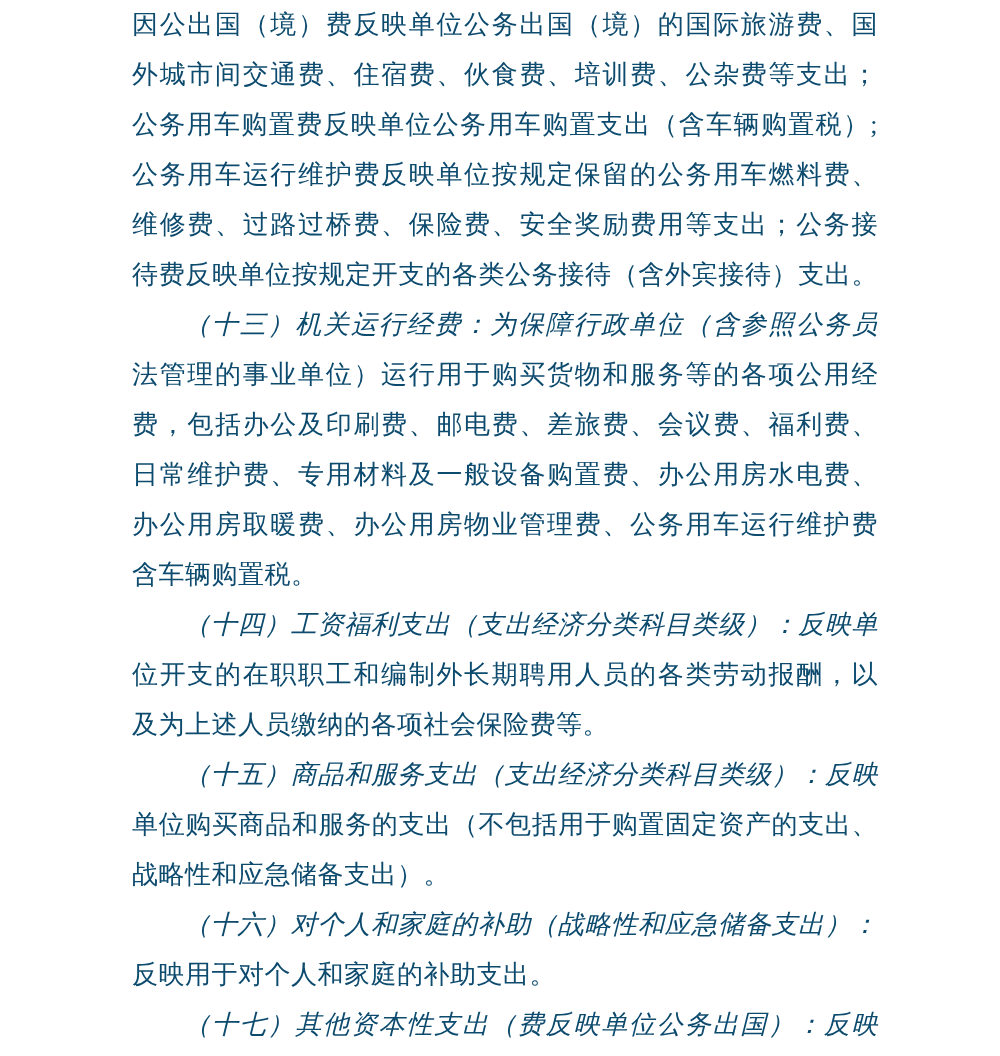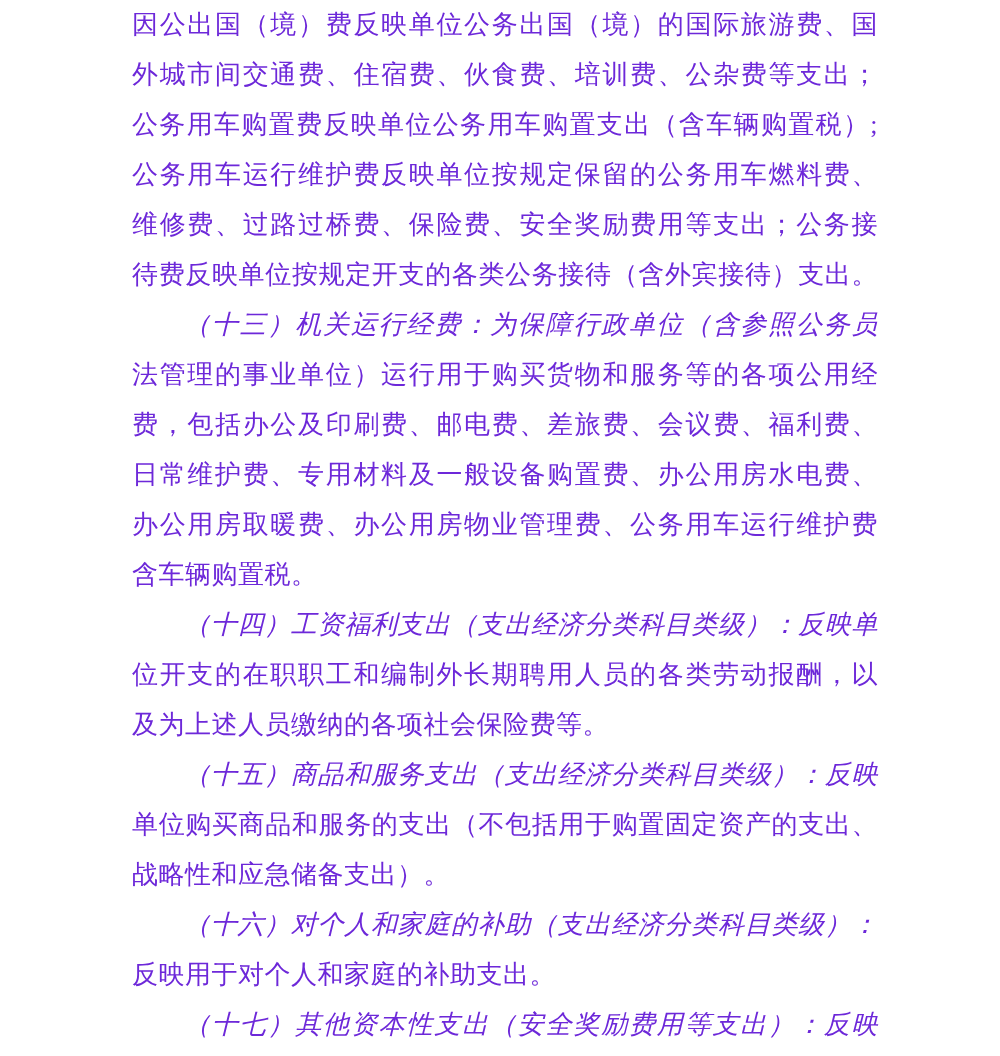--- a/index.html
+++ b/index.html
@@ -18,21 +18,21 @@
   .content {
     position: absolute;
     left: 132px;
     top: 0;
     width: 746px;
   }
   .line {
     height: 50px;
     line-height: 50px;
     font-size: 26px;
-    color: #6d28d9;
+    color: #0c4a6e;
     letter-spacing: 0.5px;
     white-space: normal;
     overflow: visible;
   }
   .line.justify {
     text-align: justify;
     text-align-last: justify;
   }
   .line.plain {
     text-align: left;
@@ -59,17 +59,17 @@
       <div class="line justify">费，包括办公及印刷费、邮电费、差旅费、会议费、福利费、</div>
       <div class="line justify">日常维护费、专用材料及一般设备购置费、办公用房水电费、</div>
       <div class="line justify">办公用房取暖费、办公用房物业管理费、公务用车运行维护费</div>
       <div class="line plain">含车辆购置税。</div>
       <div class="line justify indent">（十四）工资福利支出（支出经济分类科目类级）：反映单</div>
       <div class="line justify">位开支的在职职工和编制外长期聘用人员的各类劳动报酬，以</div>
       <div class="line plain">及为上述人员缴纳的各项社会保险费等。</div>
       <div class="line justify indent">（十五）商品和服务支出（支出经济分类科目类级）：反映</div>
       <div class="line justify">单位购买商品和服务的支出（不包括用于购置固定资产的支出、</div>
       <div class="line plain">战略性和应急储备支出）。</div>
-      <div class="line justify indent">（十六）对个人和家庭的补助（支出经济分类科目类级）：</div>
+      <div class="line justify indent">（十六）对个人和家庭的补助（战略性和应急储备支出）：</div>
       <div class="line plain">反映用于对个人和家庭的补助支出。</div>
-      <div class="line justify indent">（十七）其他资本性支出（安全奖励费用等支出）：反映</div>
+      <div class="line justify indent">（十七）其他资本性支出（费反映单位公务出国）：反映</div>
     </div>
 </div>
 
 </body></html>

